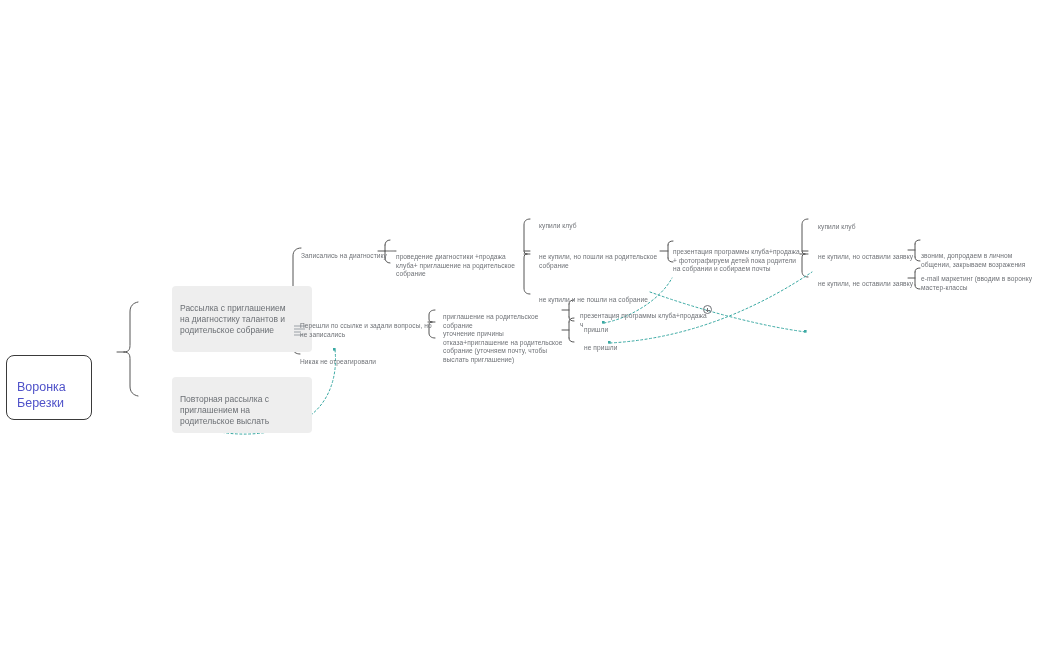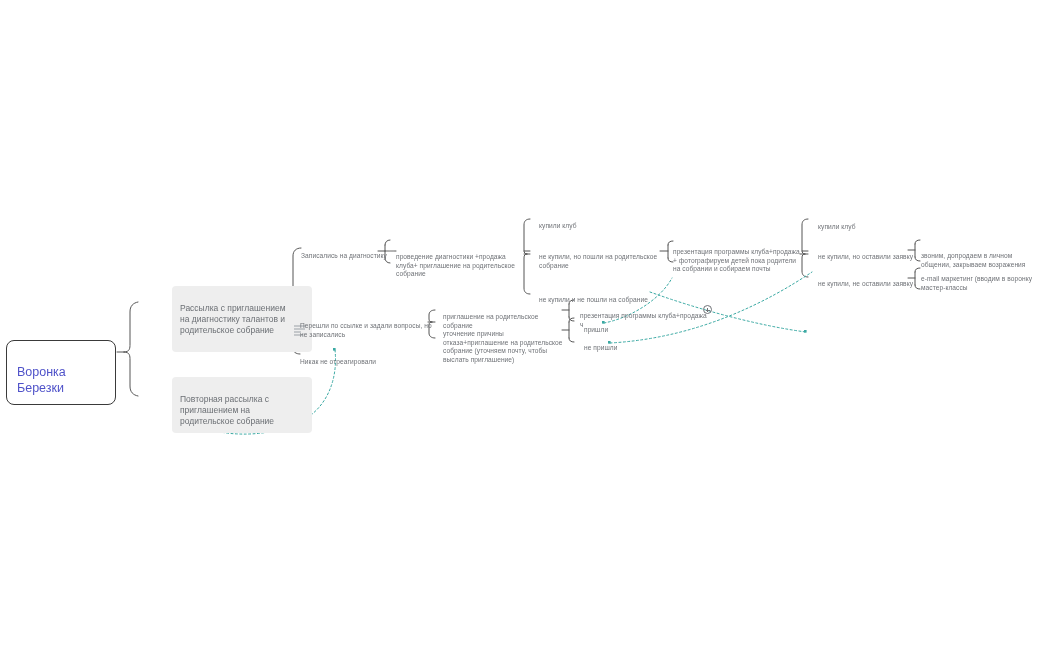--- a/index.html
+++ b/index.html
@@ -17,22 +17,22 @@
   
   .node{
     position:absolute;
     box-sizing:border-box;
     line-height:1.28;
     white-space:pre-line;
   }
 
   
   .root{
-    left:6px;top:340px;
-    width:110px;
+    left:6px;top:355px;
+    width:86px;
     padding:7px 24px 8px 10px;
     border:1.6px solid #3a3a3a;
     border-radius:8px;
     background:#fff;
     color:#4f52c9;
     font-size:12.5px;
     text-align:left;
   }
 
   
@@ -174,21 +174,21 @@
   </div>
 
   <div class="node l1 a">
     <span>Рассылка с приглашением на диагностику талантов и родительское собрание</span>
     <span class="note-icon">
       <i></i><i></i><i></i><i></i>
     </span>
   </div>
 
   <div class="node l1 b">
-    <span>Повторная рассылка с приглашением на родительское собрание</span>
+    <span>Повторная рассылка с приглашением на родительское выслать</span>
   </div>
 
   <div class="node tx l2" style="left:301px;top:244px;">
     <span>Записались на диагностику</span>
   </div>
 
   <div class="node tx l2" style="left:300px;top:314px;">
     <span>Перешли по ссылке и задали вопросы, но не записались</span>
   </div>
 

